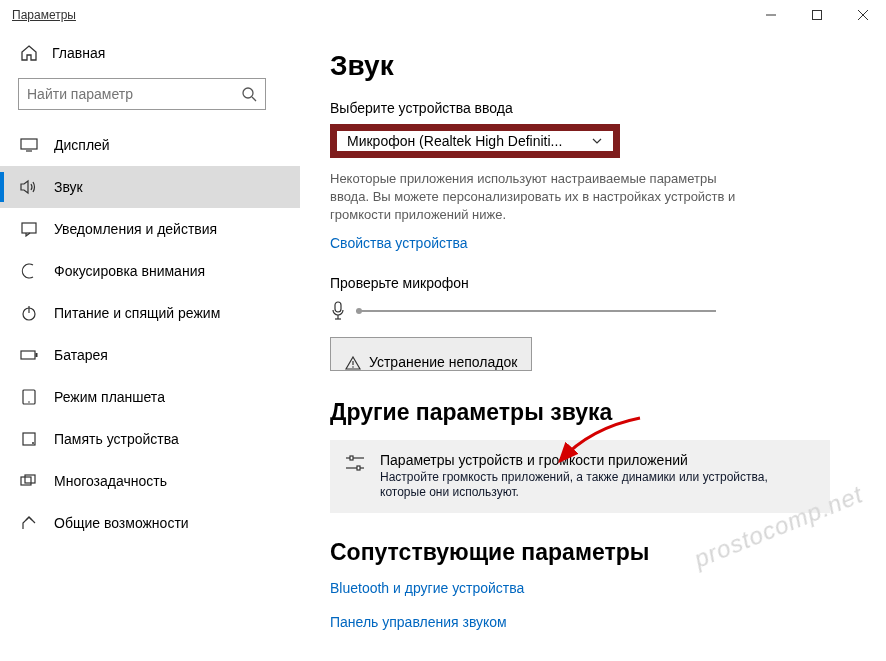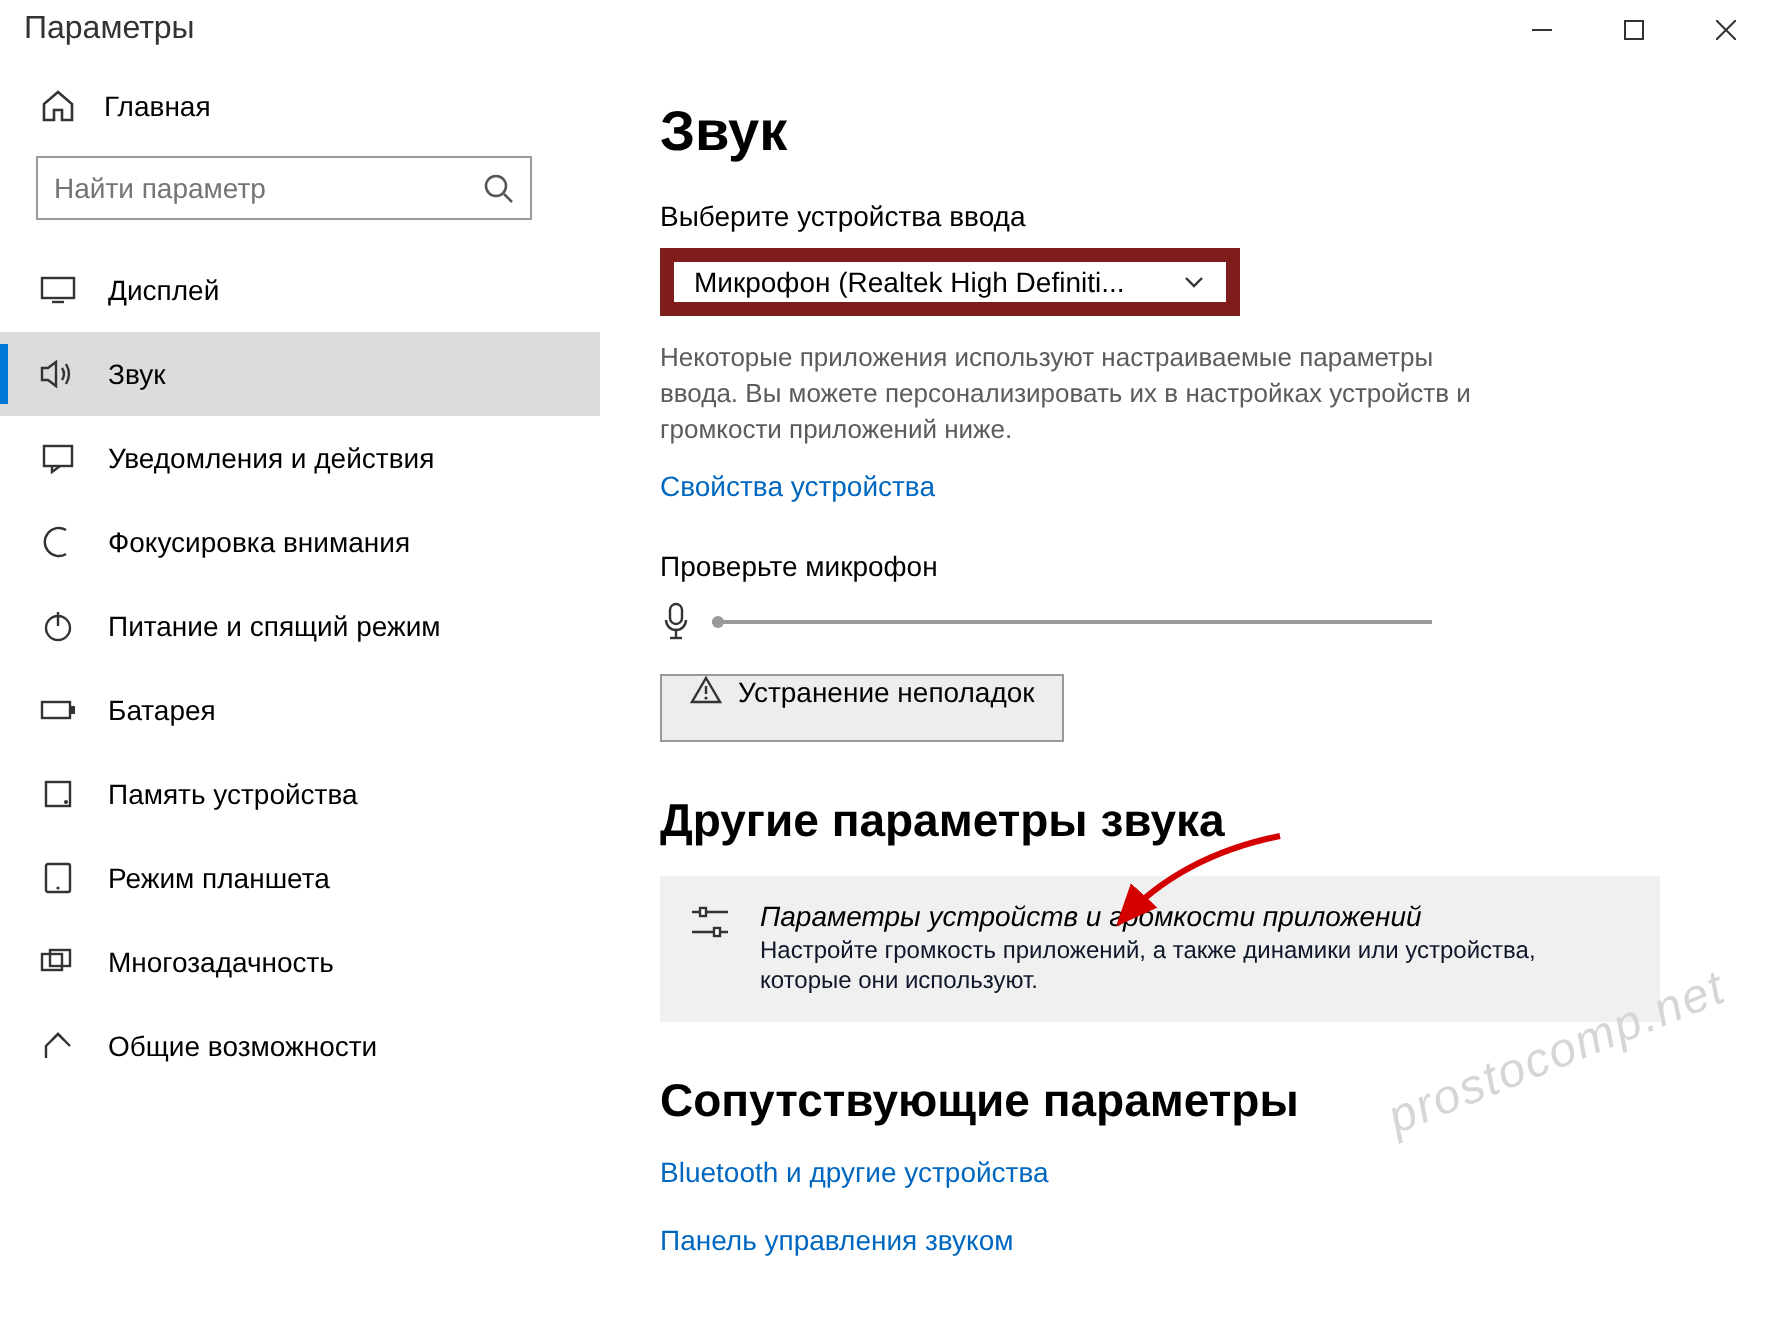--- a/index.html
+++ b/index.html
@@ -1,17 +1,17 @@
 <!DOCTYPE html>
 <html><head>
 <meta charset="utf-8">
 <style>
 * { box-sizing: border-box; margin: 0; padding: 0; }
 body { font-family: "Segoe UI", Arial, sans-serif; font-size: 14px; color: #000; background: #fff; width: 886px; height: 661px; overflow: hidden; position: relative; }
-.titlebar { height: 30px; display: flex; align-items: center; padding-left: 12px; font-size: 16px; color: #333; }
+.titlebar { height: 30px; display: flex; align-items: center; padding-left: 12px; font-size: 12px; color: #333; text-decoration: underline; }
 .titlebar .controls { margin-left: auto; display: flex; }
 .titlebar .controls .ctl { width: 46px; height: 30px; display: flex; align-items: center; justify-content: center; color: #333; font-size: 12px; }
 .container { display: flex; height: calc(100% - 30px); }
 .sidebar { width: 300px; height: 100%; padding: 4px 0 0 0; overflow: hidden; }
 .home-row { display: flex; align-items: center; gap: 14px; padding: 10px 20px; cursor: pointer; }
 .search-wrap { margin: 6px 34px 14px 18px; }
 .search-box { width: 100%; height: 32px; border: 1px solid #999; display: flex; align-items: center; padding: 0 8px; }
 .search-box input { flex: 1; border: none; outline: none; font-size: 14px; font-family: inherit; background: transparent; }
 .sidebar h3 { font-size: 14px; font-weight: 600; padding: 0 20px 10px 20px; }
 .nav-item { display: flex; align-items: center; gap: 16px; padding: 12px 20px; cursor: pointer; position: relative; }
@@ -22,24 +22,24 @@
 .main h1 { font-size: 28px; font-weight: 600; margin-bottom: 18px; }
 .main .sublabel { font-size: 14px; margin-bottom: 8px; }
 .dropdown { width: 290px; height: 34px; border: 7px solid #7f1d1d; display: flex; align-items: center; padding: 0 10px; margin-bottom: 12px; cursor: pointer; }
 .dropdown .dd-text { flex: 1; white-space: nowrap; overflow: hidden; text-overflow: ellipsis; }
 .desc-text { color: #5c5c5c; font-size: 13px; max-width: 420px; line-height: 1.4; margin-bottom: 10px; }
 .link { color: #0067c0; font-size: 14px; cursor: pointer; margin-bottom: 18px; display: inline-block; }
 .mic-section { margin-top: 6px; }
 .mic-row { display: flex; align-items: center; gap: 10px; margin: 10px 0 16px 0; }
 .mic-bar { flex: 1; max-width: 360px; height: 2px; background: #999; position: relative; }
 .mic-bar::after { content: ""; position: absolute; top: -2px; left: 0; width: 6px; height: 6px; background: #999; border-radius: 50%; }
-.btn { height: 34px; padding: 0 14px; border: 1px solid #999; background: #ededed; display: inline-flex; align-items: flex-start; gap: 8px; cursor: pointer; font-size: 14px; }
+.btn { height: 34px; padding: 0 14px; border: 1px solid #999; background: #ededed; display: inline-flex; align-items: flex-end; gap: 8px; cursor: pointer; font-size: 14px; }
 .section-title { font-size: 23px; font-weight: 600; margin: 26px 0 14px 0; }
 .option-card { background: #f0f0f0; padding: 12px 14px; display: flex; gap: 14px; max-width: 500px; cursor: pointer; position: relative; }
-.option-card .card-body .ct { font-size: 14px; font-style: italic; }
+.option-card .card-body .ct { font-size: 14px; }
 .option-card .card-body .cd { font-size: 12px; color: #0f172a; margin-top: 2px; line-height: 1.3; }
 .arrow-annot { position: absolute; left: 550px; top: 413px; pointer-events: none; }
 .watermark { position: absolute; right: 18px; bottom: 120px; color: #d6d6d6; font-size: 24px; transform: rotate(-22deg); letter-spacing: 1px; pointer-events: none; font-style: italic; }
 svg { display: block; }
 </style>
 </head>
 <body>
 
 <div class="titlebar">
   <span>Параметры</span>
@@ -135,34 +135,34 @@
           <svg width="18" height="12" viewBox="0 0 18 12">
             <rect x="1" y="2" width="14" height="8" fill="none" stroke="#333" stroke-width="1.2"></rect>
             <rect x="15.5" y="4" width="2" height="4" fill="#333"></rect>
           </svg>
         </span>
       <span>Батарея</span>
     </div>
     <div class="nav-item">
       <span class="icon">
           <svg width="16" height="16" viewBox="0 0 16 16">
+            <rect x="2" y="1" width="12" height="14" rx="1" fill="none" stroke="#333" stroke-width="1.2"></rect>
+            <circle cx="8" cy="13" r="0.8" fill="#333"></circle>
+          </svg>
+        </span>
+      <span>Режим планшета</span>
+    </div>
+    <div class="nav-item">
+      <span class="icon">
+          <svg width="16" height="16" viewBox="0 0 16 16">
             <rect x="2" y="2" width="12" height="12" fill="none" stroke="#333" stroke-width="1.2"></rect>
             <circle cx="12" cy="12" r="1" fill="#333"></circle>
           </svg>
         </span>
       <span>Память устройства</span>
-    </div>
-    <div class="nav-item">
-      <span class="icon">
-          <svg width="16" height="16" viewBox="0 0 16 16">
-            <rect x="2" y="1" width="12" height="14" rx="1" fill="none" stroke="#333" stroke-width="1.2"></rect>
-            <circle cx="8" cy="13" r="0.8" fill="#333"></circle>
-          </svg>
-        </span>
-      <span>Режим планшета</span>
     </div>
     <div class="nav-item">
       <span class="icon">
           <svg width="18" height="14" viewBox="0 0 18 14">
             <rect x="1" y="3" width="10" height="8" fill="none" stroke="#333" stroke-width="1.2"></rect>
             <rect x="5" y="1" width="10" height="8" fill="none" stroke="#333" stroke-width="1.2"></rect>
           </svg>
         </span>
       <span>Многозадачность</span>
     </div>

